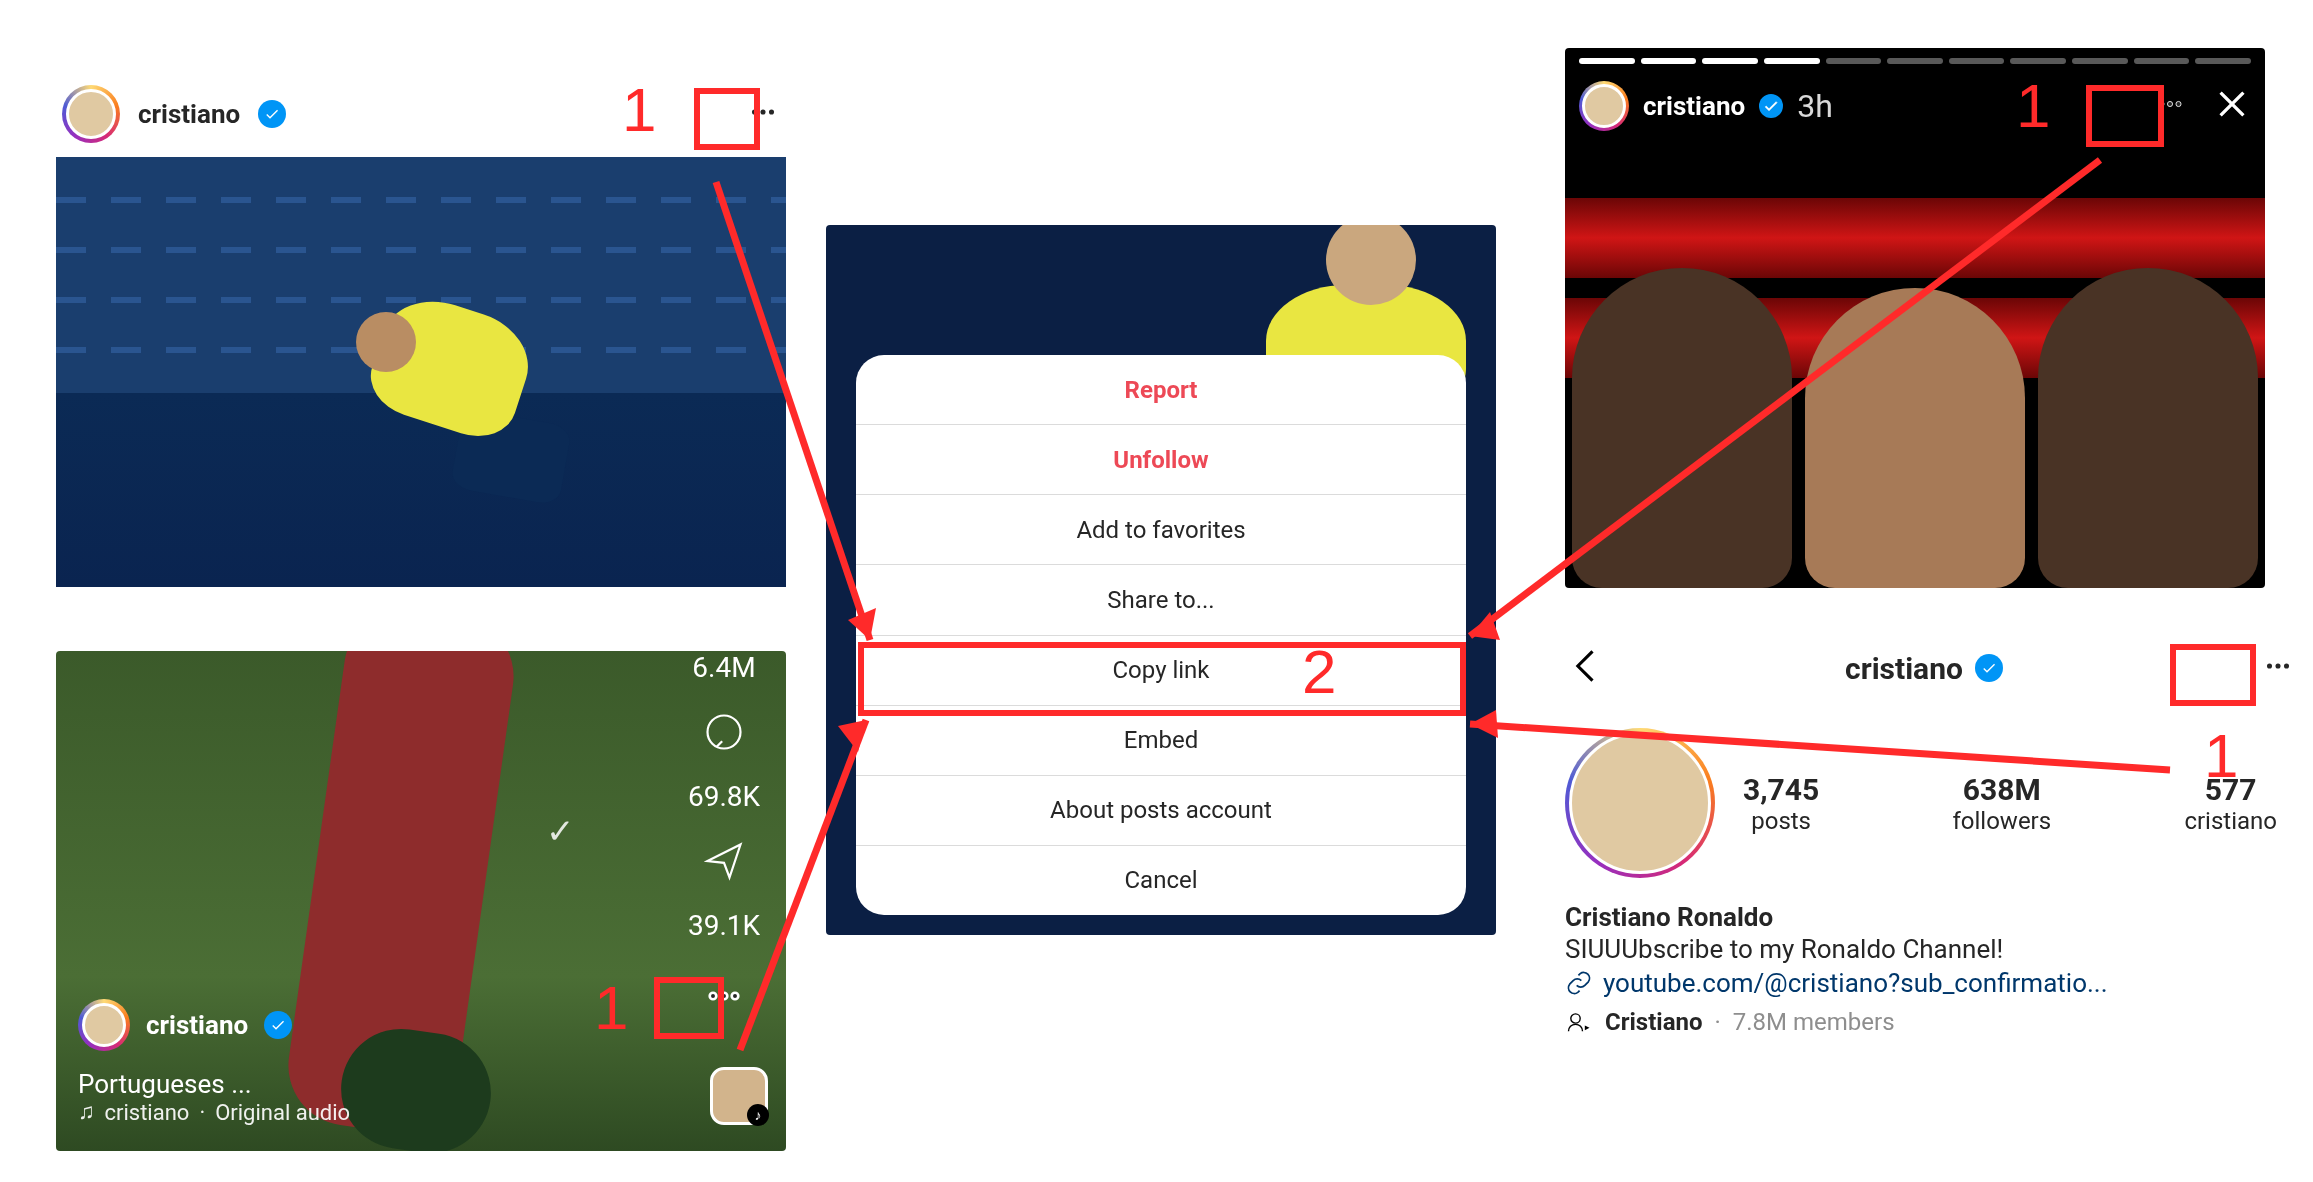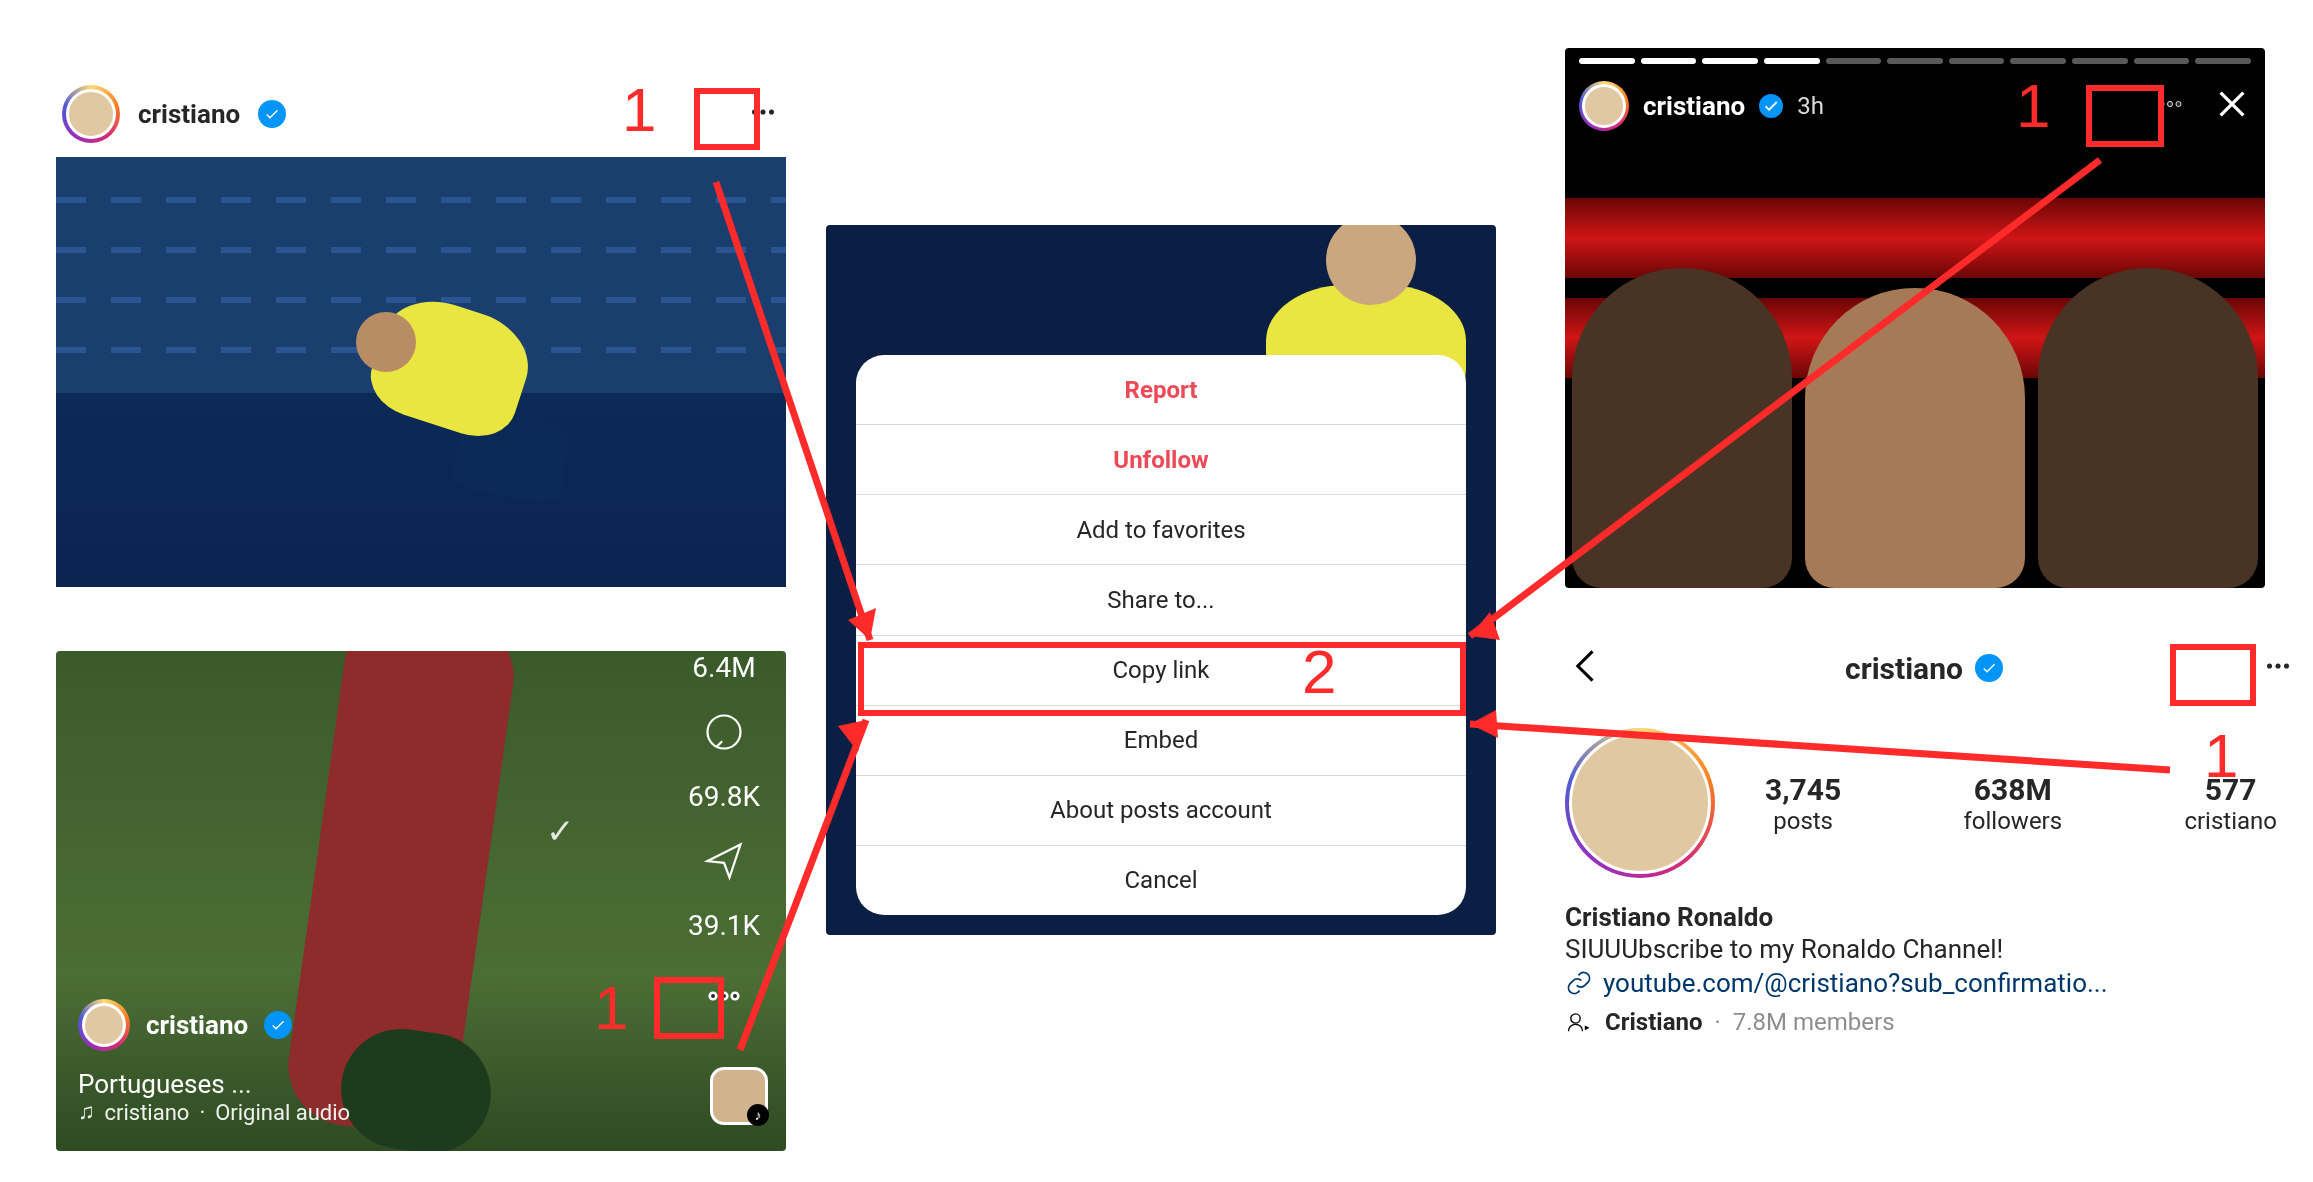--- a/index.html
+++ b/index.html
@@ -84,39 +84,39 @@
   #panelC .sheet .row:last-child{border-bottom:none;}
   #panelC .sheet .danger{color:var(--ig-red);font-weight:700;}
 
   
   #panelD{left:1565px;top:48px;width:700px;height:540px;border-radius:4px;overflow:hidden;background:#000;position:absolute;}
   #panelD .segs{position:absolute;left:14px;right:14px;top:10px;height:6px;display:flex;gap:6px;}
   #panelD .segs>div{flex:1;height:6px;border-radius:3px;background:rgba(255,255,255,.35);}
   #panelD .segs>div.done{background:#fff;}
   #panelD .shdr{position:absolute;left:14px;right:14px;top:28px;height:60px;display:flex;align-items:center;gap:14px;color:#fff;}
   #panelD .shdr .username{color:#fff;font-size:26px;}
-  #panelD .shdr .ago{color:rgba(255,255,255,.85);font-size:24px;}
+  #panelD .shdr .ago{color:rgba(255,255,255,.85);font-size:32px;}
   #panelD .shdr .spacer{flex:1;}
   #panelD .shdr svg{stroke:#fff;}
   #panelD .story-img{position:absolute;inset:0;top:0;}
   #panelD .story-img .stripe{position:absolute;left:0;right:0;height:80px;background:linear-gradient(180deg,#6b0606,#d01515,#6b0606);}
   #panelD .story-img .stripe.s1{top:150px;} #panelD .story-img .stripe.s2{top:250px;}
   #panelD .heads{position:absolute;left:0;right:0;bottom:0;height:360px;display:flex;justify-content:space-around;align-items:flex-end;}
   #panelD .heads>div{width:220px;height:320px;background:#493325;border-radius:110px 110px 30px 30px;}
   #panelD .heads>div:nth-child(2){height:300px;background:#a77a57;}
   #panelD .foretop{position:absolute;inset:0;pointer-events:none;}
 
   
   #panelE{left:1565px;top:628px;width:730px;}
   #panelE .prow{display:flex;align-items:center;height:80px;}
   #panelE .prow .back svg{width:44px;height:44px;stroke:#000;fill:none;stroke-width:3.4;}
   #panelE .prow .center{flex:1;display:flex;align-items:center;justify-content:center;gap:12px;}
   #panelE .prow .username{font-size:30px;}
   #panelE .prow .dots-btn{width:56px;text-align:right;}
-  #panelE .statgrid{display:flex;align-items:center;gap:50px;padding:20px 0 18px 0;}
+  #panelE .statgrid{display:flex;align-items:center;gap:28px;padding:20px 0 18px 0;}
   #panelE .statgrid .ring-lg{width:150px;height:150px;}
   #panelE .statgrid .stats{flex:1;display:flex;justify-content:space-between;padding-right:18px;}
   #panelE .stat{ text-align:center;}
   #panelE .stat .n{font-weight:700;font-size:30px;}
   #panelE .stat .l{font-size:24px;color:#262626;}
   #panelE .bio .name{font-weight:700;font-size:26px;margin-top:6px;}
   #panelE .bio .line{font-size:26px;margin-top:2px;}
   #panelE .bio .link{display:flex;align-items:center;gap:10px;color:#00376b;font-size:26px;margin-top:4px;}
   #panelE .bio .link svg{width:28px;height:28px;stroke:#00376b;fill:none;stroke-width:3;}
   #panelE .bio .link span.link-text{color:#00376b;}

